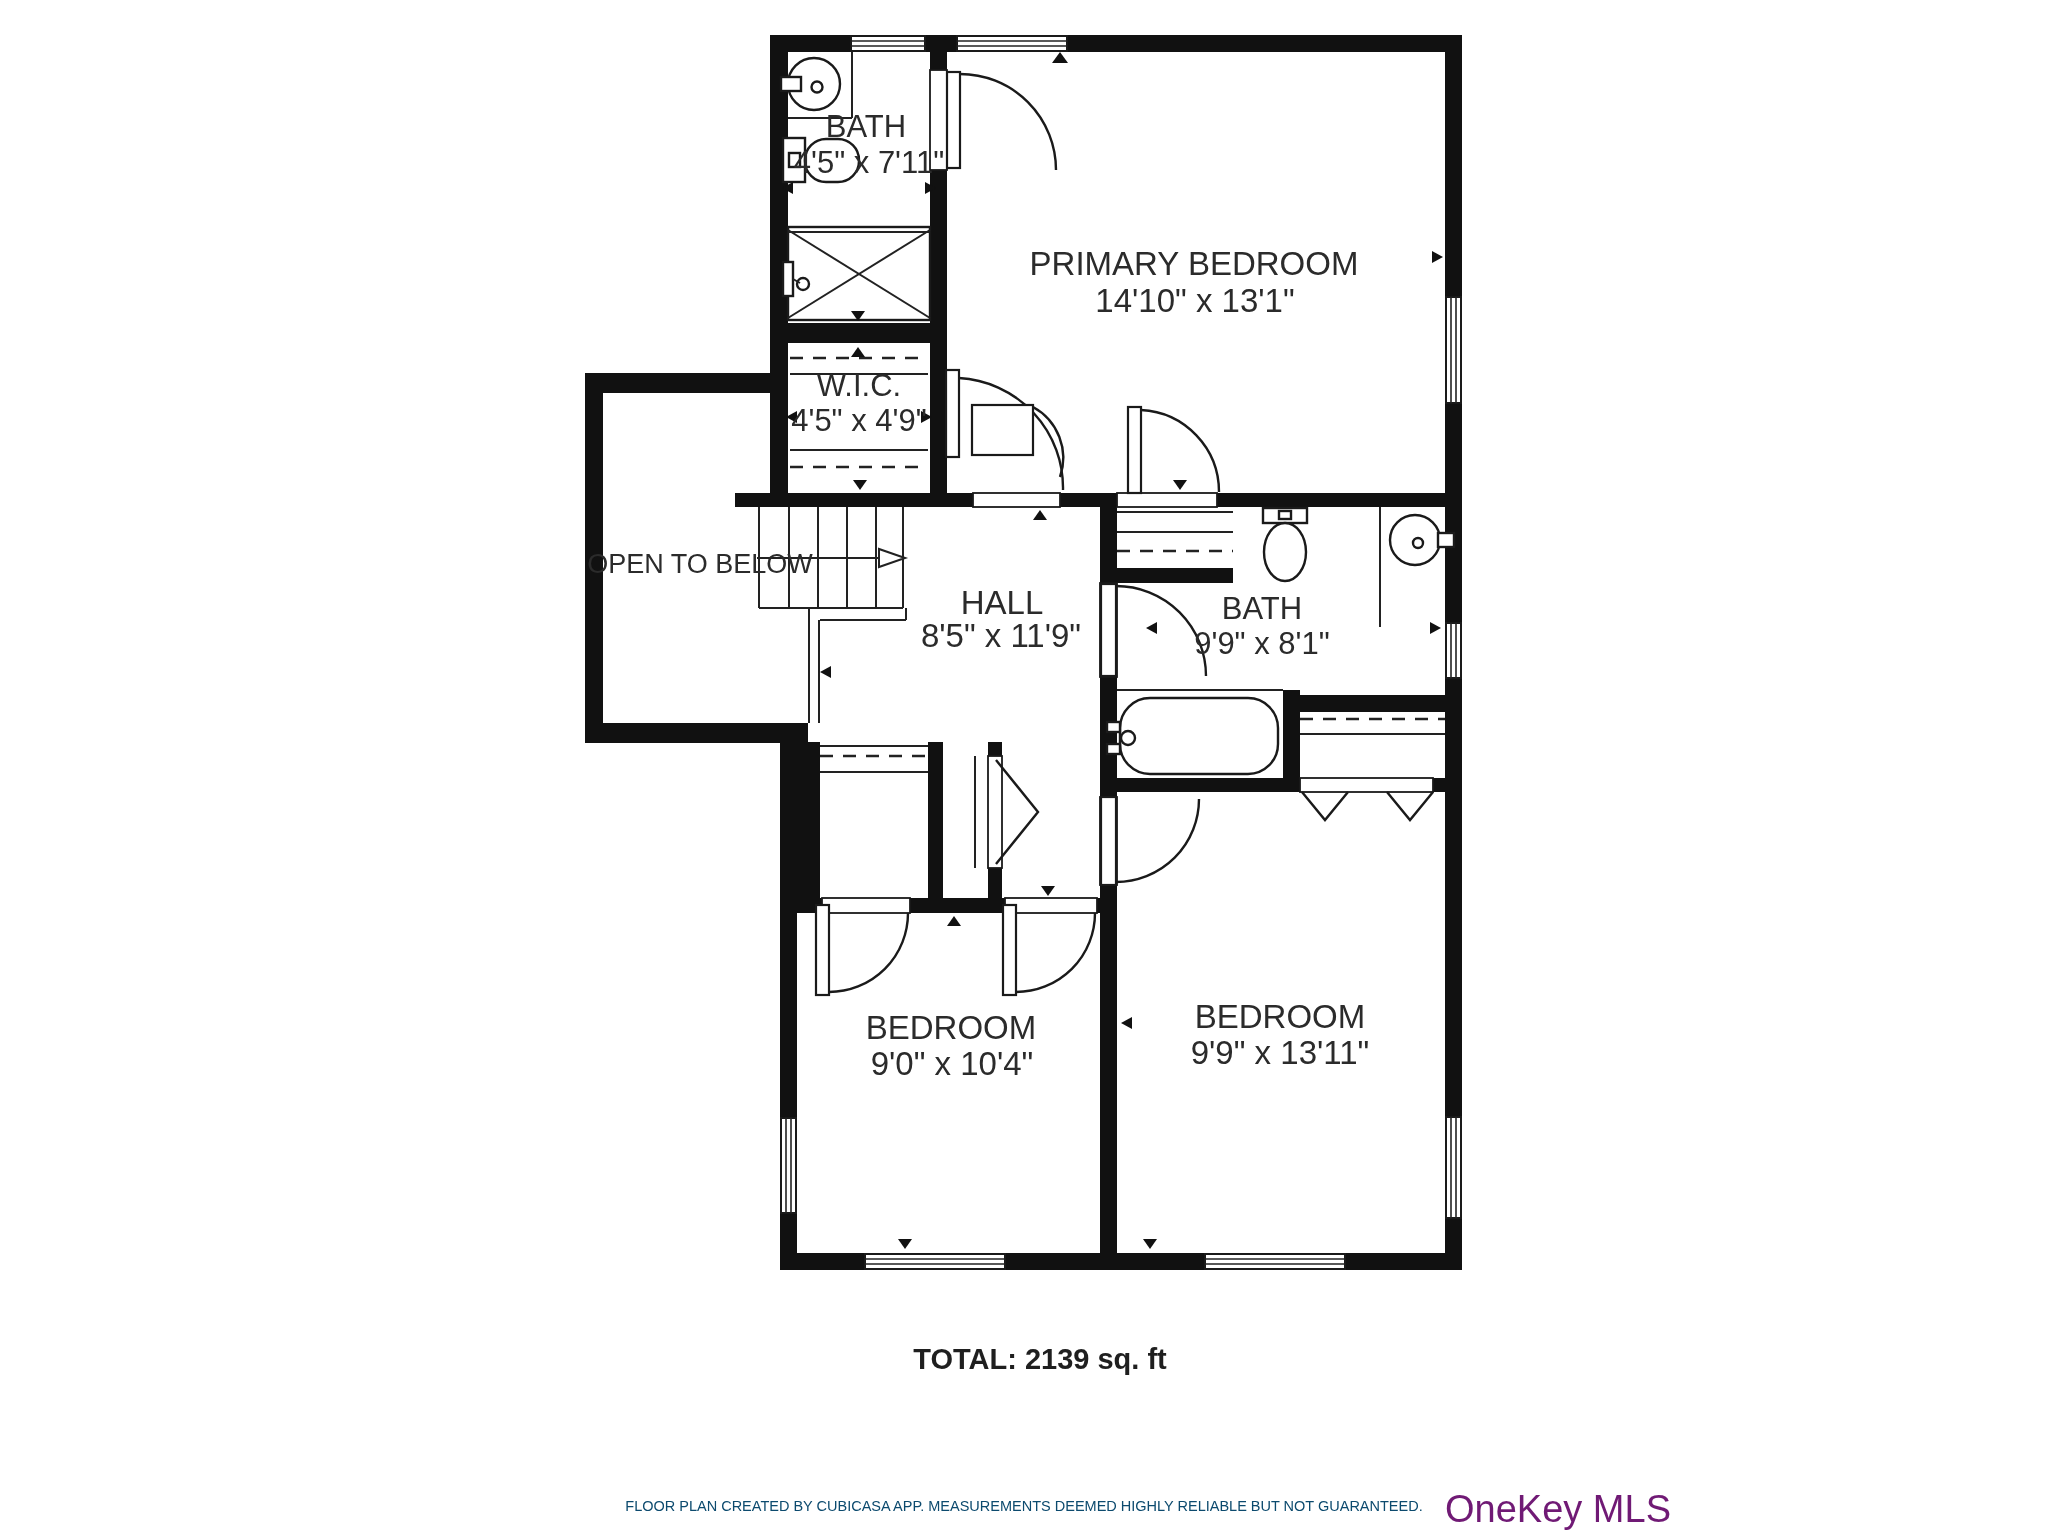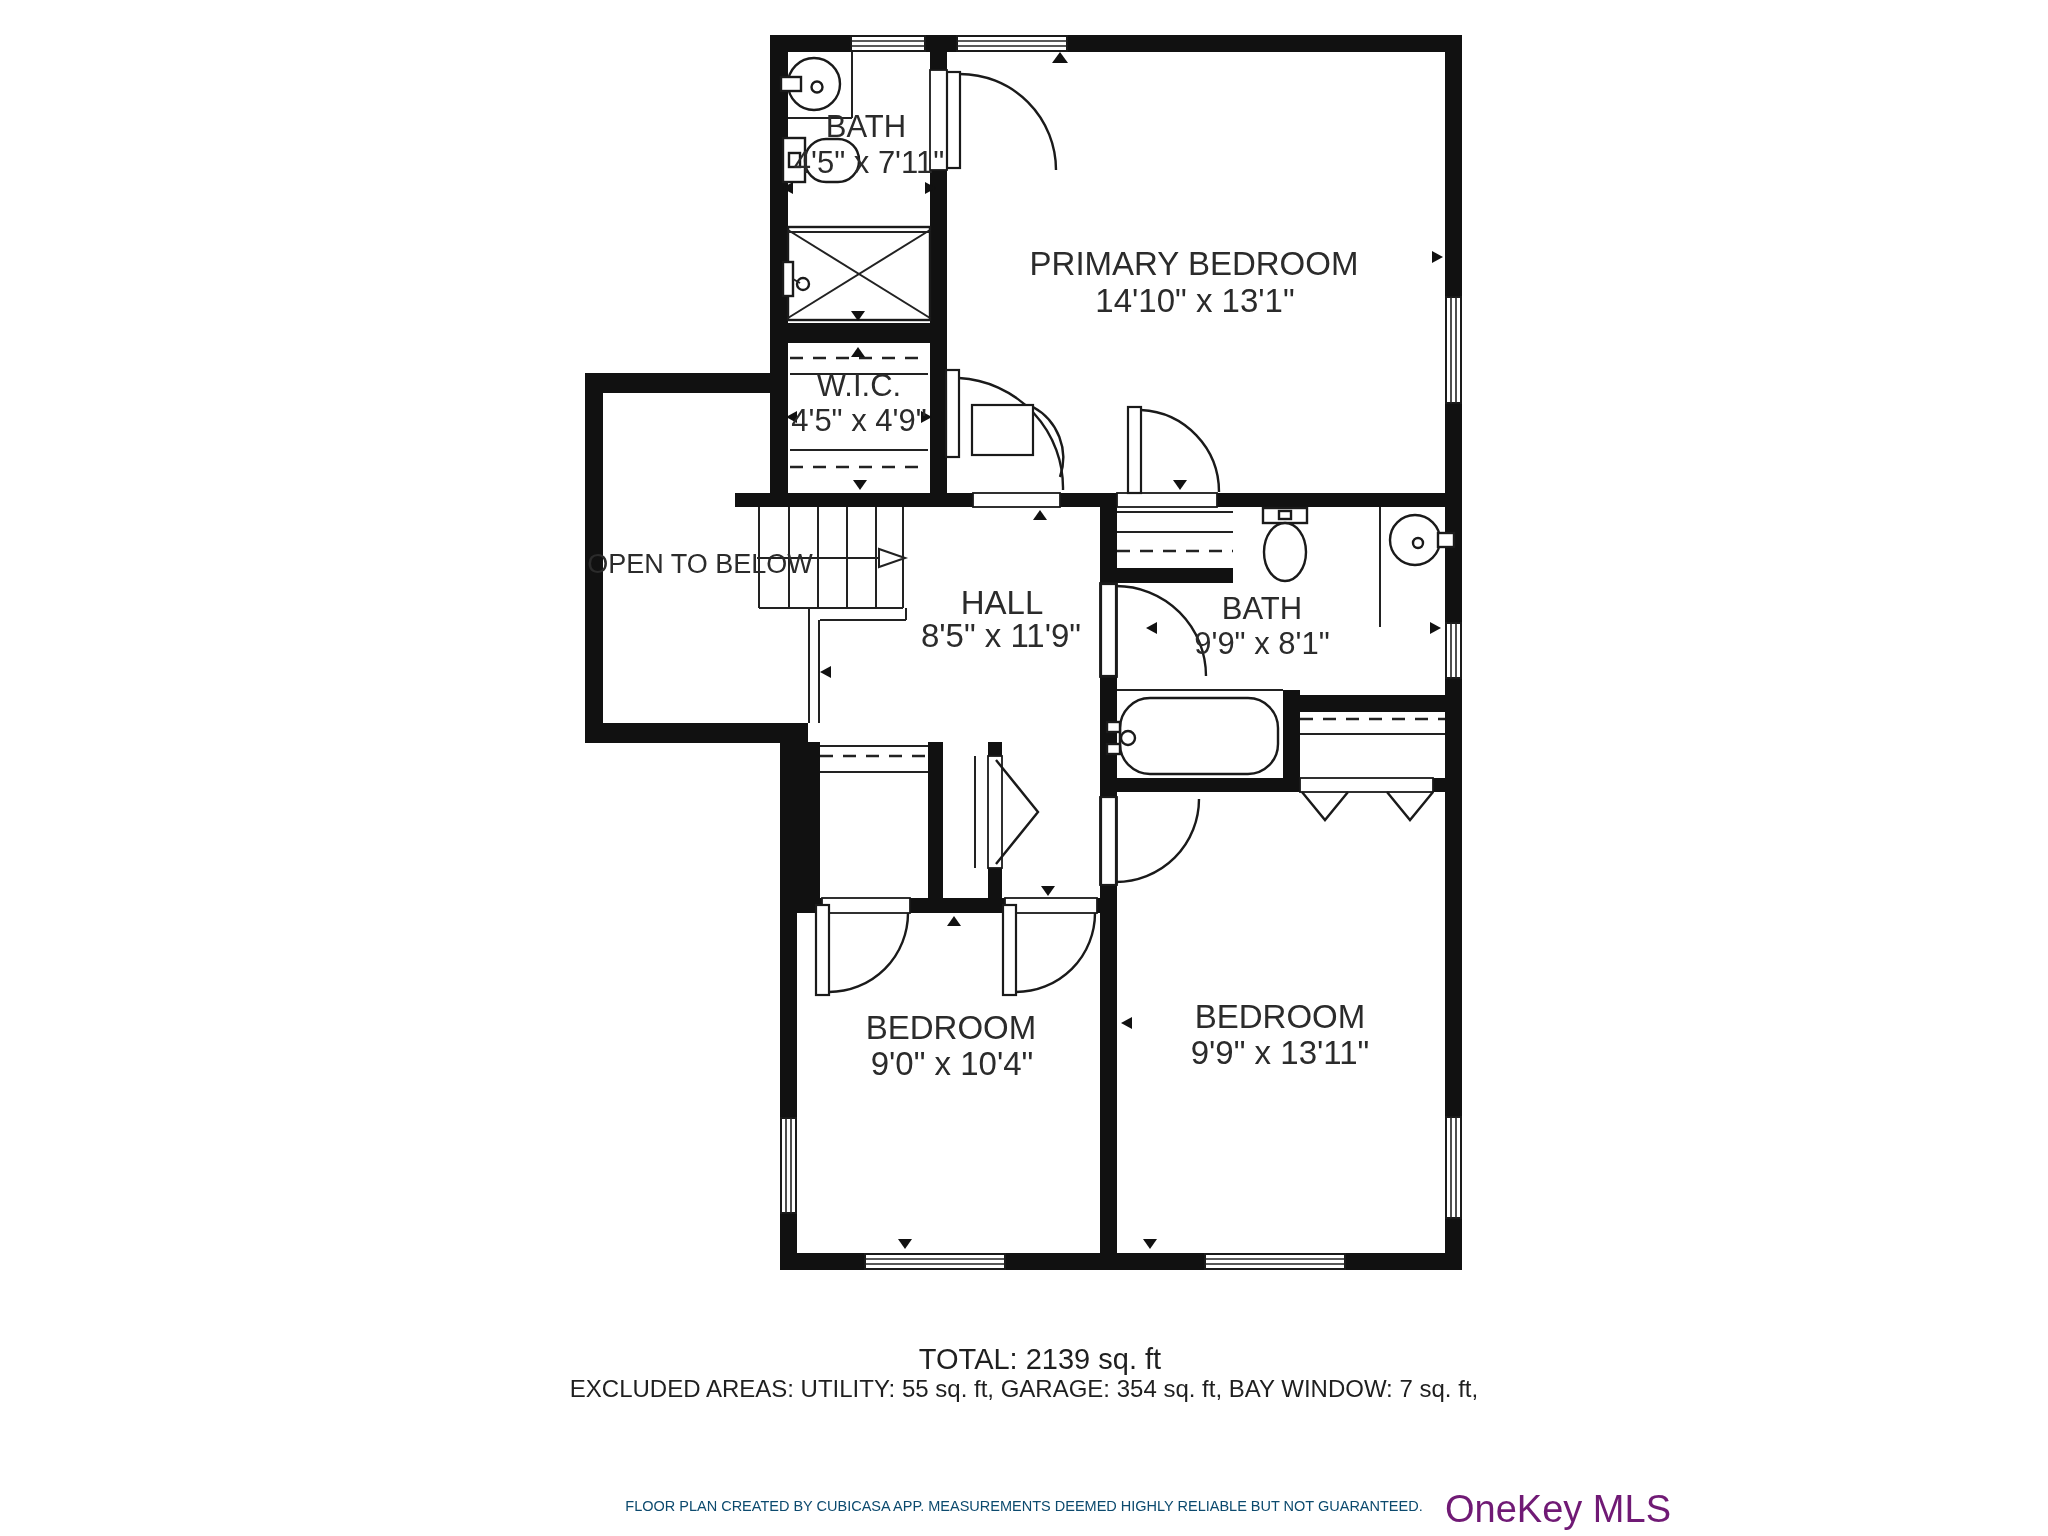--- a/index.html
+++ b/index.html
@@ -14,21 +14,21 @@
   .leaf{fill:#ffffff;stroke:#1a1a1a;stroke-width:2.2;}
   .fix{fill:#ffffff;stroke:#1a1a1a;stroke-width:2.4;}
   .thresh{fill:#ffffff;stroke:#1a1a1a;stroke-width:1.8;}
   .winf{fill:#ffffff;stroke:#1a1a1a;stroke-width:2;}
   .mark{fill:#111111;}
   .roomlabel{font-family:"Liberation Sans", sans-serif;fill:#2b2b2b;text-anchor:middle;}
   .fs33{font-size:33px;}
   .fs31{font-size:31px;}
   .fs27{font-size:27px;}
   #summary{position:absolute;left:0;top:1344px;width:2048px;text-align:center;color:#1f1f1f;}
-  #summary .t{font-size:29px;font-weight:normal;line-height:30px;margin-left:32px;}
+  #summary .t{font-size:29px;font-weight:bold;line-height:30px;margin-left:32px;}
   #summary .l{font-size:24px;line-height:29px;}
   #disclaimer{position:absolute;left:0;top:1498px;width:2048px;text-align:center;
               font-size:14.5px;color:#0c4a6e;}
   #watermark{position:absolute;right:8px;top:1488px;font-size:38px;color:#701a75;}
 </style>
 </head>
 <body>
 
 <div id="stage">
 <svg width="2048" height="1536" viewBox="0 0 2048 1536">
@@ -272,17 +272,16 @@
     <text class="roomlabel fs31" x="1262" y="654">9'9" x 8'1"</text>
     <text class="roomlabel fs33" x="951" y="1039">BEDROOM</text>
     <text class="roomlabel fs33" x="952" y="1075">9'0" x 10'4"</text>
     <text class="roomlabel fs33" x="1280" y="1028">BEDROOM</text>
     <text class="roomlabel fs33" x="1280" y="1064">9'9" x 13'11"</text>
   </g>
 </svg>
 
   <div id="summary">
     <div class="t">TOTAL: 2139 sq. ft</div>
-    <div class="l">EXCLUDED AREAS: UTILITY: 55 sq. ft, GARAGE: 354 sq. ft, BAY WINDOW: 7 sq. ft,</div>
   </div>
   <div id="disclaimer">FLOOR PLAN CREATED BY CUBICASA APP. MEASUREMENTS DEEMED HIGHLY RELIABLE BUT NOT GUARANTEED.</div>
   <div id="watermark">OneKey MLS</div>
 </div>
 
 </body></html>

